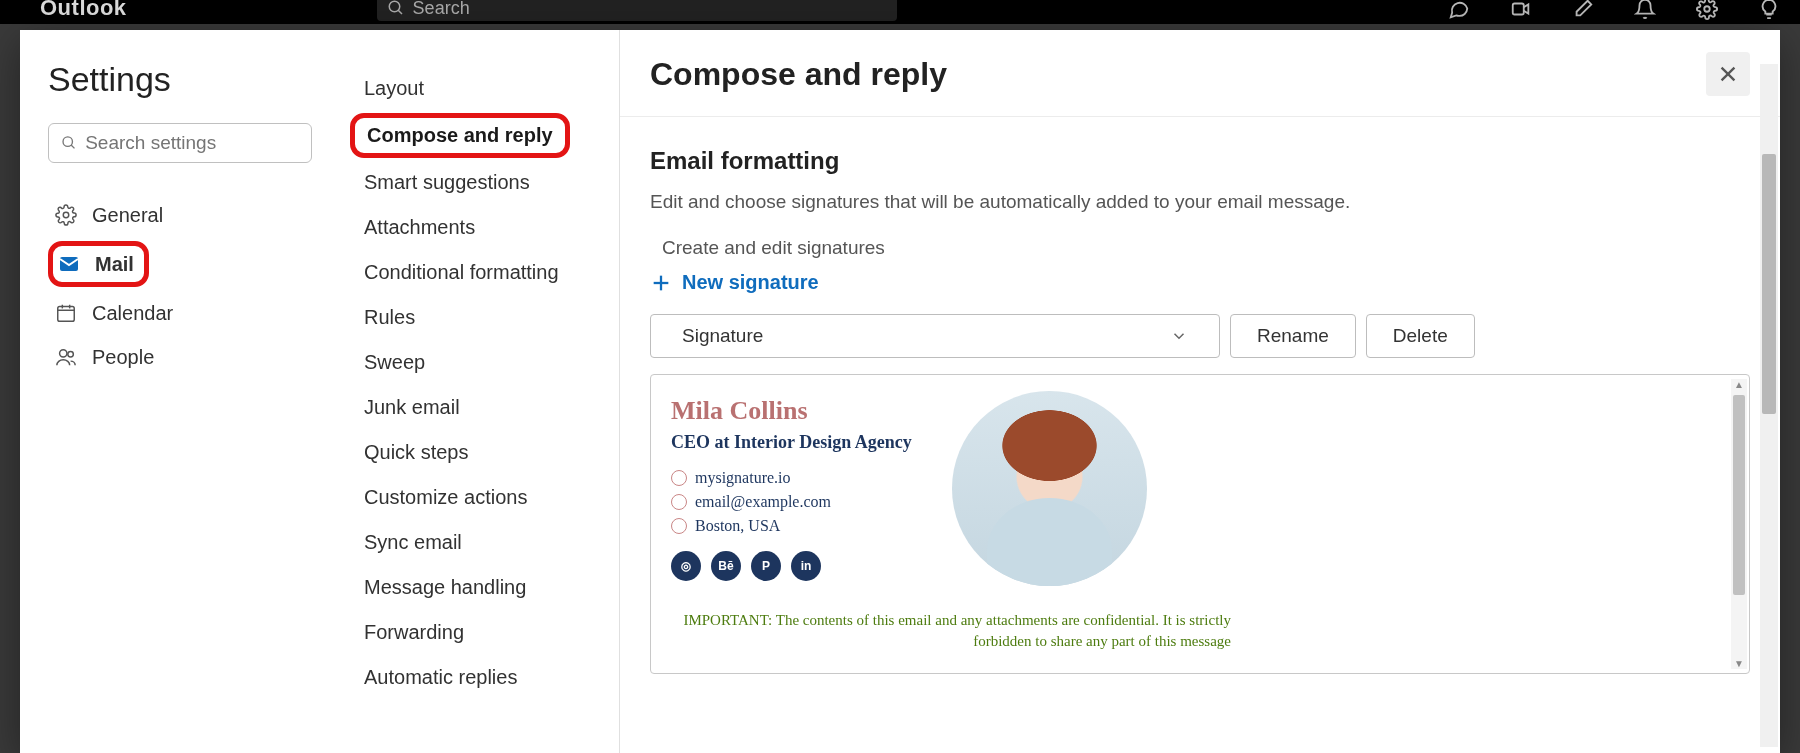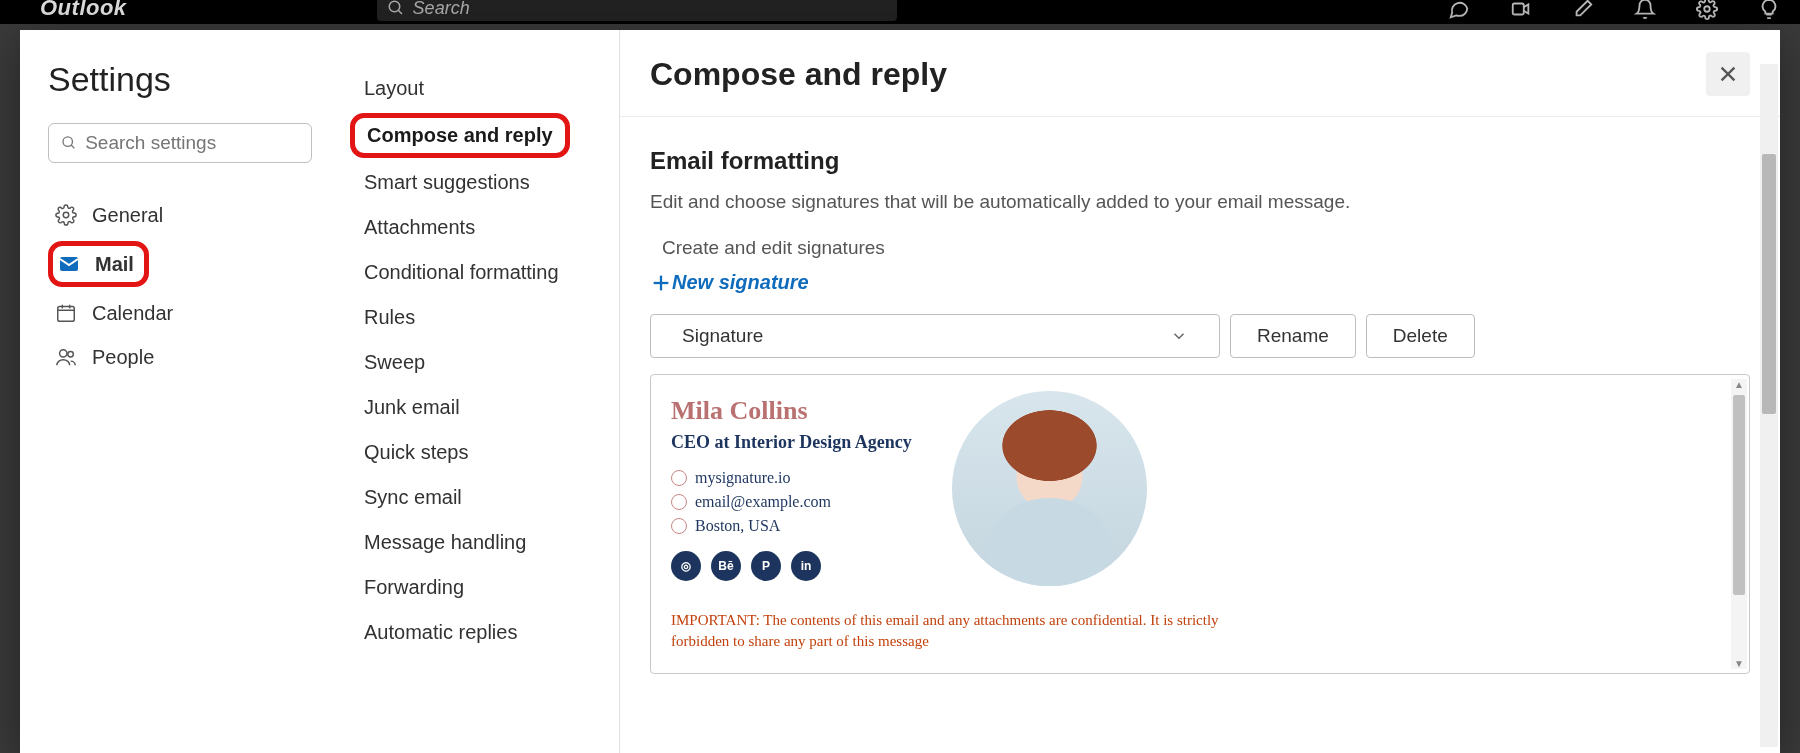--- a/index.html
+++ b/index.html
@@ -13,21 +13,20 @@
   }
   .topbar {
     position: absolute;
     top: 0; left: 0; right: 0;
     height: 24px;
     background: #000;
     display: flex;
     align-items: center;
     color: #e0e0e0;
     padding: 0 10px;
-    font-style: italic;
   }
   .topbar-brand {
     font-size: 22px;
     font-weight: 600;
     letter-spacing: 0.5px;
     color: #ddd;
     margin-left: 30px;
     position: relative;
     top: -4px;
   }
@@ -191,26 +190,26 @@
   }
   .section-sub {
     font-size: 19px;
     color: #555;
     margin-bottom: 12px;
     margin-left: 12px;
   }
   .new-sig {
     display: flex;
     align-items: center;
+    gap: 10px;
     color: #0f6cbd;
     font-size: 20px;
     font-weight: 600;
     cursor: pointer;
     margin-bottom: 20px;
-    font-style: italic;
   }
   .sig-controls {
     display: flex;
     gap: 10px;
     margin-bottom: 16px;
   }
   .sig-select {
     width: 570px;
     border: 1px solid #bdbdbd;
     border-radius: 4px;
@@ -307,24 +306,25 @@
     content:"";
     position:absolute;
     bottom:0; left:18%; right:18%;
     height:45%;
     background:#c7dae4;
     border-radius:50% 50% 0 0 / 60% 60% 0 0;
   }
   .sig-disclaimer {
     font-family: Georgia, serif;
     font-size: 15px;
-    color: #c2410c;
+    color: #4d7c0f;
     margin-top: 24px;
     max-width: 560px;
     line-height: 1.4;
+    text-align: right;
   }
   .fake-scroll {
     position: absolute;
     right: 2px;
     top: 4px;
     bottom: 4px;
     width: 16px;
     background: #f4f4f4;
   }
   .fake-scroll-thumb {
@@ -448,20 +448,21 @@
         <span class="sub-item selected" style="padding:0;">Compose and reply</span>
       </span>
     </div>
     <div class="sub-item">Smart suggestions</div>
     <div class="sub-item">Attachments</div>
     <div class="sub-item">Conditional formatting</div>
     <div class="sub-item">Rules</div>
     <div class="sub-item">Sweep</div>
     <div class="sub-item">Junk email</div>
     <div class="sub-item">Quick steps</div>
+    <div class="sub-item">Customize actions</div>
     <div class="sub-item">Sync email</div>
     <div class="sub-item">Message handling</div>
     <div class="sub-item">Forwarding</div>
     <div class="sub-item">Automatic replies</div>
   </div>
 
   <div class="col3">
     <div class="col3-header">
       <div class="col3-title">Compose and reply</div>
       <div class="close-btn">

